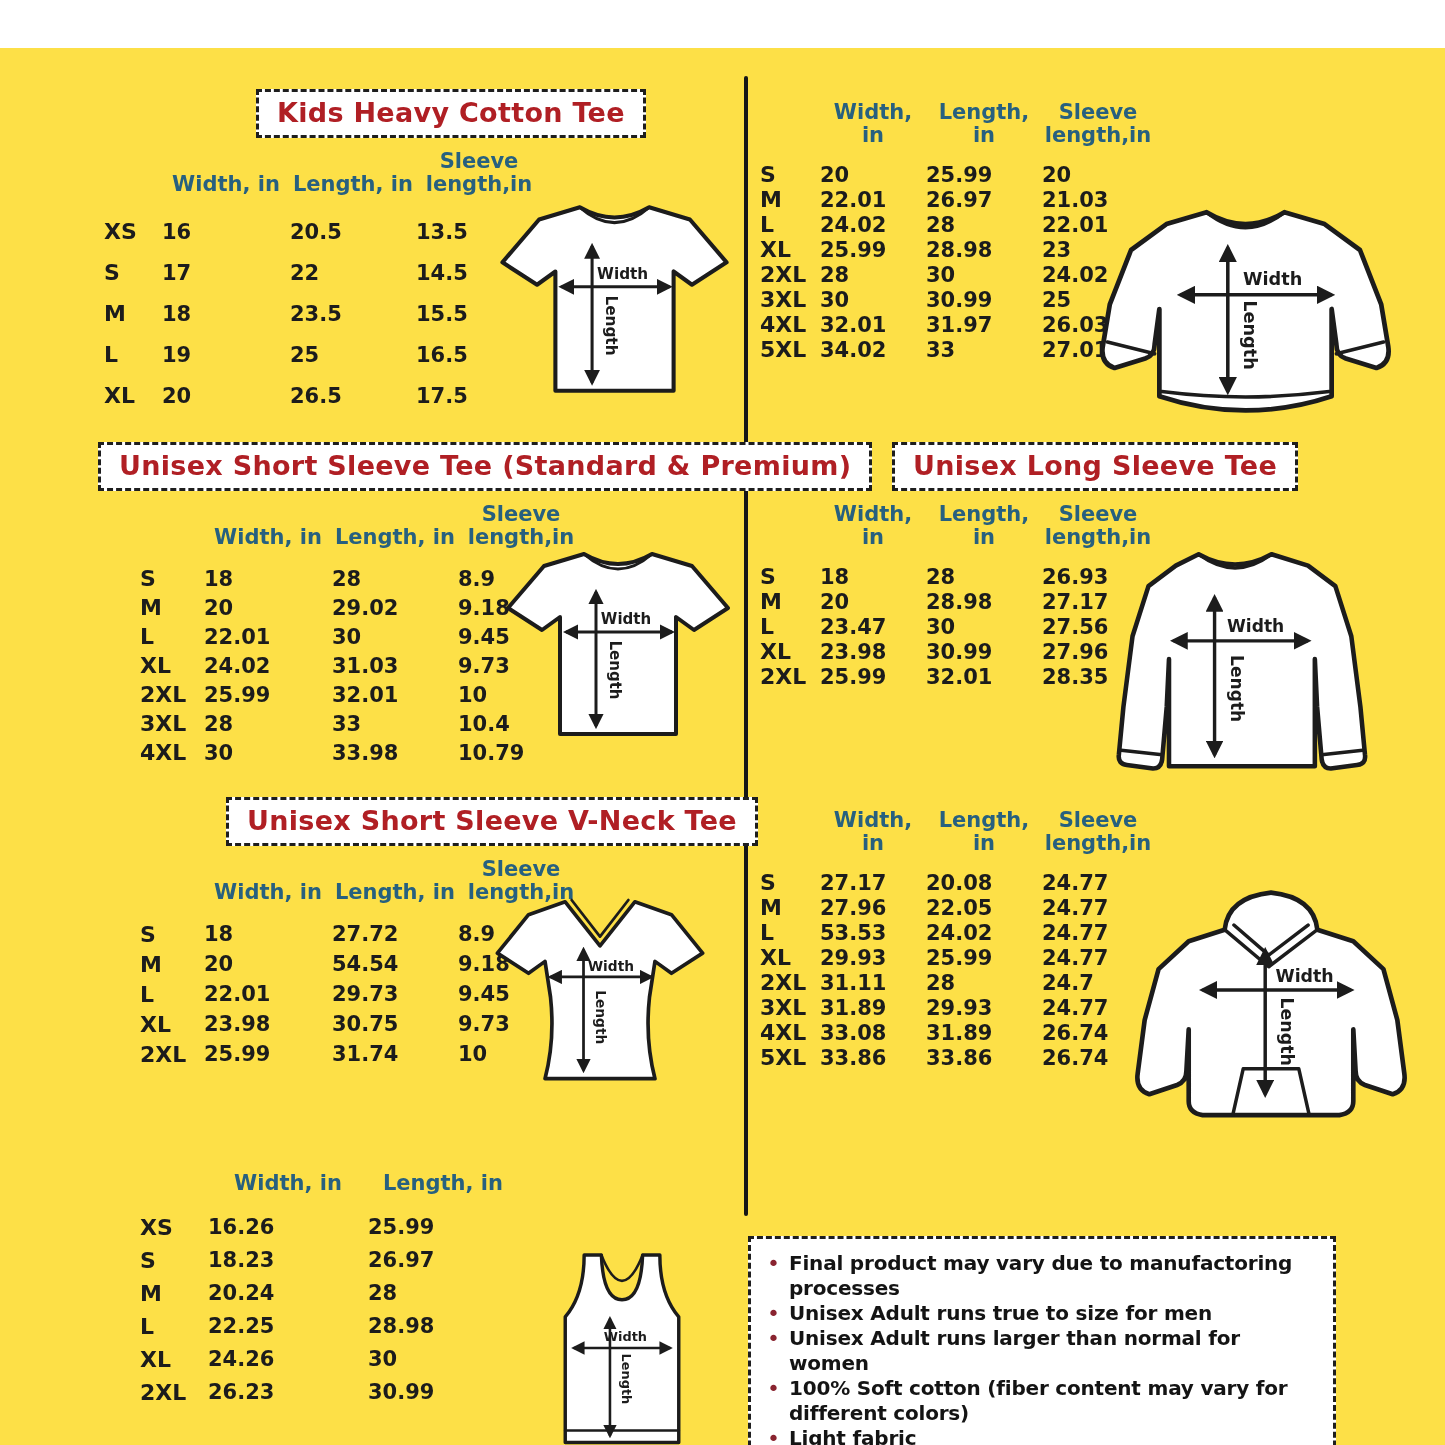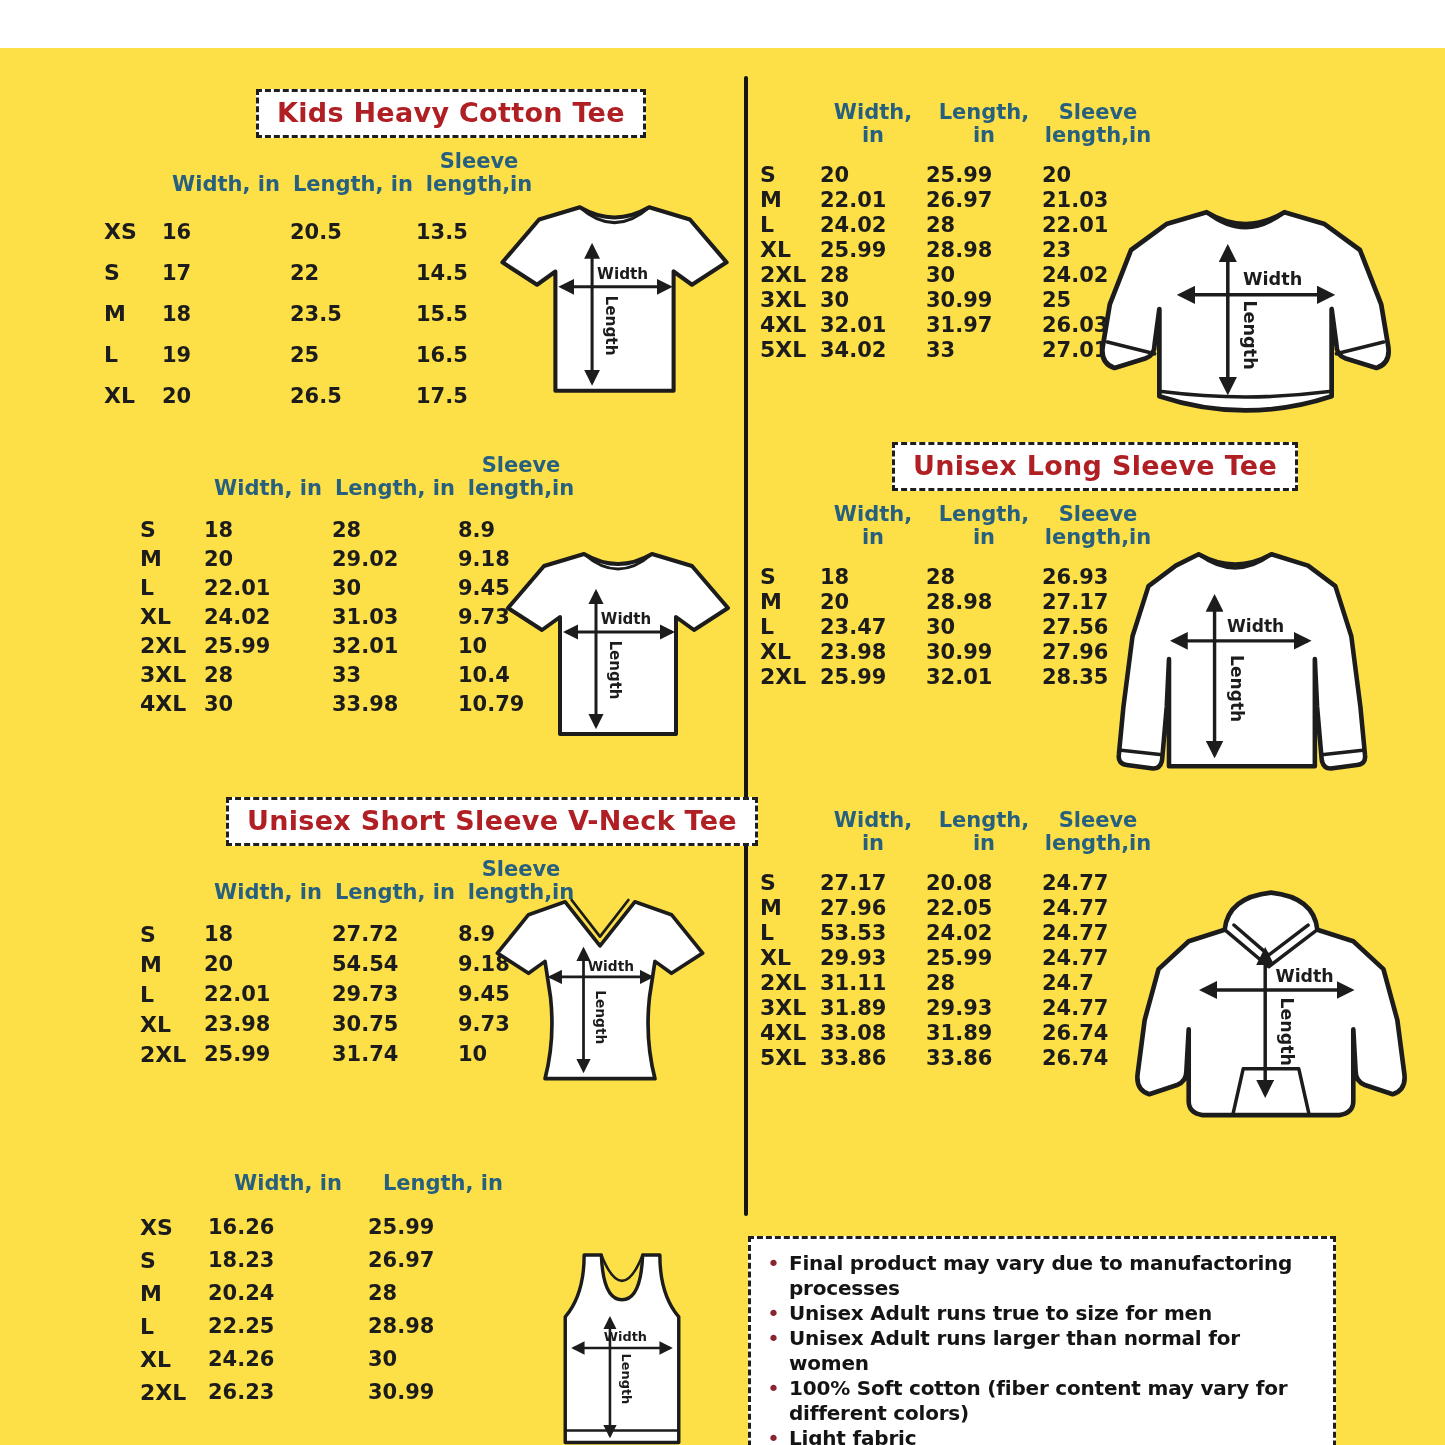--- a/index.html
+++ b/index.html
@@ -102,20 +102,23 @@
       <path class="garment" d="M86,16 Q120,36 154,16 L194,28 L230,70 L196,92 L178,79 L178,196 L62,196 L62,79 L44,92 L10,70 L46,28 Z"></path>
       <path class="detail" d="M86,16 Q120,46 154,16"></path>
       <line class="arrow" x1="68" y1="94" x2="174" y2="94" marker-start="url(#ah)" marker-end="url(#ah)"></line>
       <line class="arrow" x1="98" y1="54" x2="98" y2="188" marker-start="url(#ah)" marker-end="url(#ah)"></line>
       <text class="dlabel" x="128" y="86" text-anchor="middle">Width</text>
       <text class="dlabel" x="112" y="132" text-anchor="middle" transform="rotate(90 112 132)">Length</text>
     </svg>
   </section>
 
   <section class="sec col-l" style="top:378px">
+    <div class="tbox" style="margin-left:98px">
+      <span>Unisex Short Sleeve Tee (Standard &amp; Premium)</span>
+    </div>
     <table class="sizes rows-29" style="margin-left:140px">
       <colgroup>
           <col style="width:64px">
           <col style="width:128px">
           <col style="width:126px">
           <col style="width:126px">
         </colgroup>
       <thead>
           <tr>
         <th></th>

